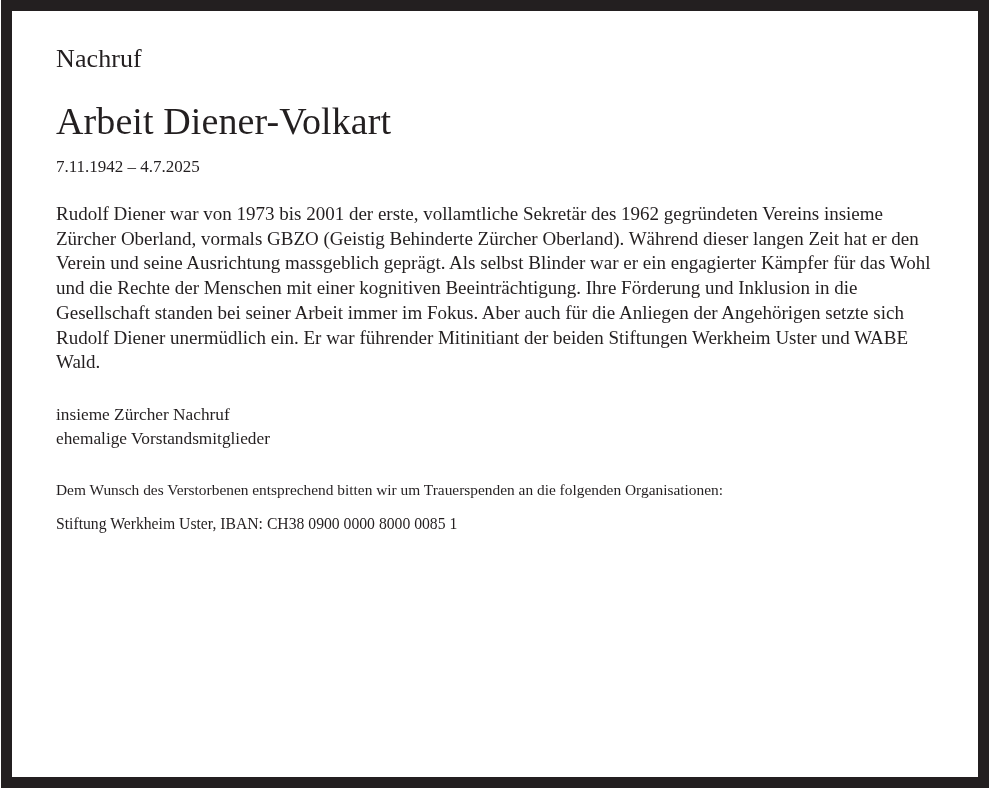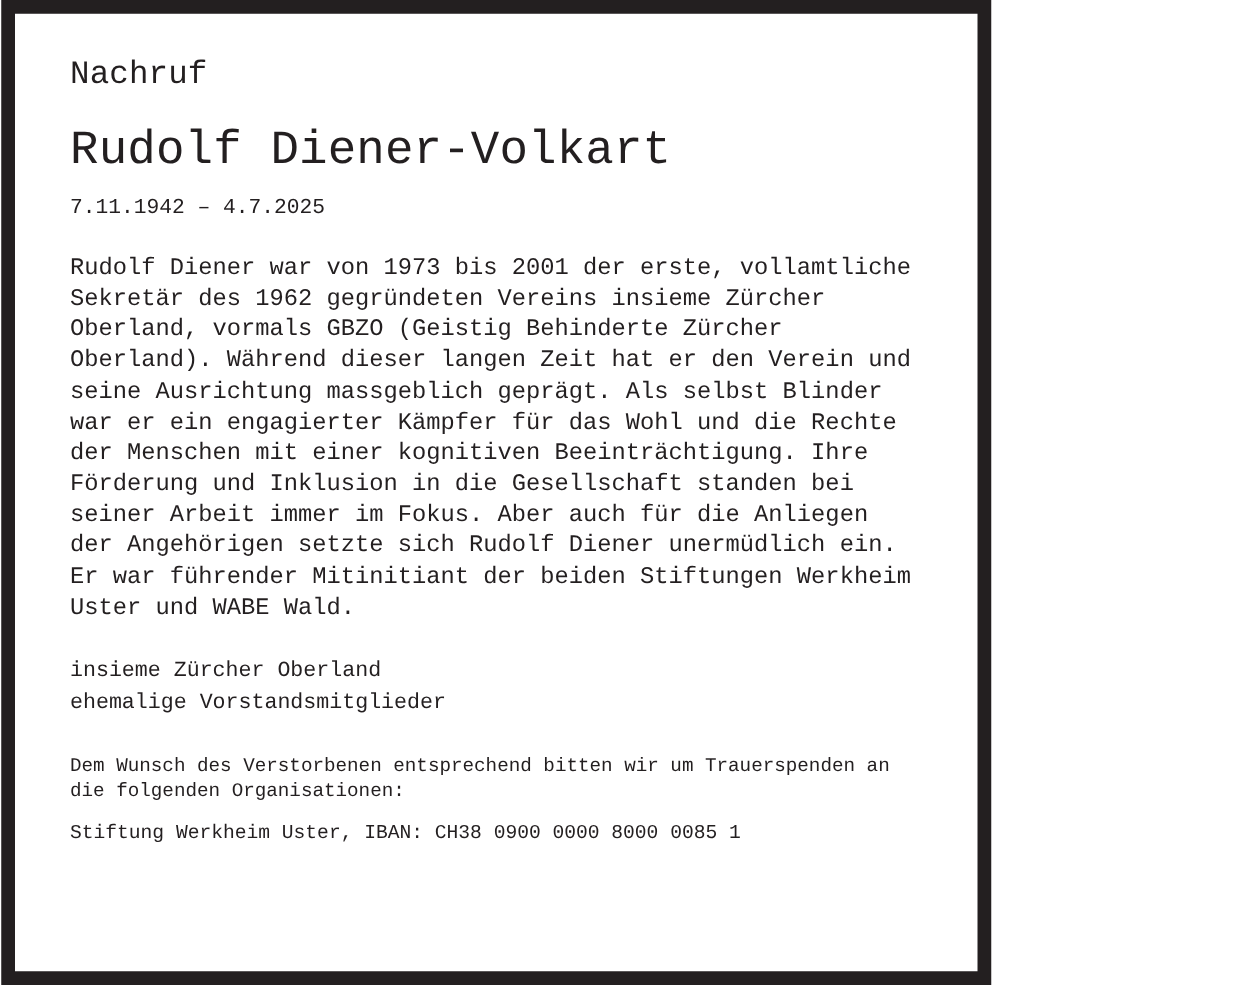--- a/index.html
+++ b/index.html
@@ -12,26 +12,25 @@
     height: 794px;
     font-family: "Liberation Serif", "DejaVu Serif", serif;
     color: #231f20;
     overflow: hidden;
   }
 
   .notice-frame {
     position: absolute;
     left: 1px;
     top: 0px;
-    width: 792px;
+    width: 988px;
     height: 788px;
     border: 11px solid #231f20;
     box-sizing: border-box;
     background: #ffffff;
-    font-family: Liberation Mono, monospace;
   }
 
   .notice-inner {
     position: absolute;
     left: 0;
     top: 0;
     right: 0;
     bottom: 0;
     padding: 33px 44px 0 44px;
     box-sizing: border-box;
@@ -116,29 +115,29 @@
 </style>
 </head>
 <body>
 
 <div class="notice-frame">
   <div class="notice-inner">
 
     <div class="kicker">Nachruf</div>
 
 
-    <div class="deceased-name">Rudolf Diener-Volkart</div>
+    <div class="deceased-name">Arbeit Diener-Volkart</div>
 
     <div class="life-dates">7.11.1942 – 4.7.2025</div>
 
     <div class="body-text">Rudolf Diener war von 1973 bis 2001 der erste, vollamtliche Sekretär des 1962 gegründeten Vereins insieme Zürcher Oberland, vormals GBZO (Geistig Behinderte Zürcher Oberland). Während dieser langen Zeit hat er den Verein und seine Ausrichtung massgeblich geprägt. Als selbst Blinder war er ein engagierter Kämpfer für das Wohl und die Rechte der Menschen mit einer kognitiven Beeinträchtigung. Ihre Förderung und Inklusion in die Gesellschaft standen bei seiner Arbeit immer im Fokus. Aber auch für die Anliegen der Angehörigen setzte sich Rudolf Diener unermüdlich ein. Er war führender Mitinitiant der beiden Stiftungen Werkheim Uster und WABE Wald.</div>
 
 
     <div class="signature-block">
-      <span class="signature-line">insieme Zürcher Oberland</span>
+      <span class="signature-line">insieme Zürcher Nachruf</span>
       <span class="signature-line">ehemalige Vorstandsmitglieder</span>
     </div>
 
     <div class="donation-intro">Dem Wunsch des Verstorbenen entsprechend bitten wir um Trauerspenden an die folgenden Organisationen:</div>
 
     <div class="donation-list">
       <span class="donation-line">Stiftung Werkheim Uster, IBAN: CH38 0900 0000 8000 0085 1</span>
     </div>
 
   </div>

